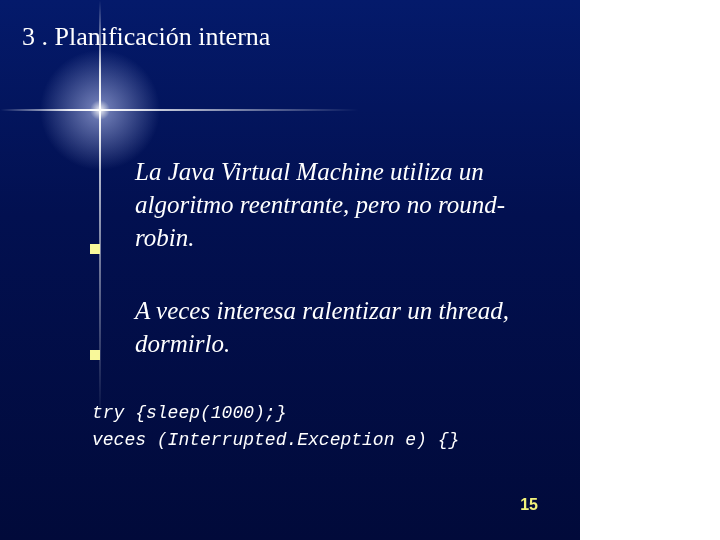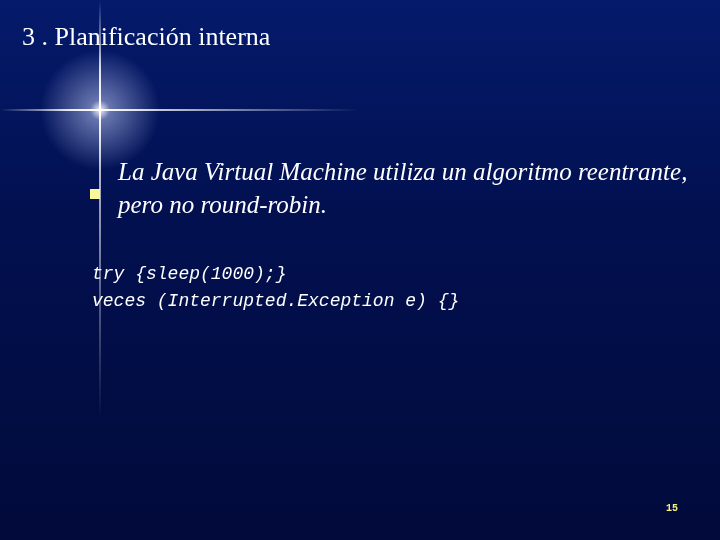--- a/index.html
+++ b/index.html
@@ -1,18 +1,18 @@
 <!DOCTYPE html>
 <html><head>
 <meta charset="utf-8">
 <style>
   * { margin: 0; padding: 0; box-sizing: border-box; }
   html, body { width: 720px; height: 540px; overflow: hidden; }
   .slide {
-    width: 720px;
+    width: 580px;
     height: 540px;
     background:
       radial-gradient(circle at 100px 110px, rgba(255,255,255,0.95) 0px, rgba(200,210,255,0.5) 10px, rgba(0,0,120,0) 60px),
       linear-gradient(to bottom, #041a6b 0%, #021050 40%, #010a3a 100%);
     position: relative;
     font-family: "Times New Roman", Times, serif;
     color: #fff;
   }
   .flare-h {
     position: absolute;
@@ -44,22 +44,23 @@
     font-weight: 400;
   }
   .body {
     position: absolute;
     top: 155px;
     left: 90px;
     right: 30px;
   }
   .item {
     display: flex;
-    align-items: center;
+    align-items: flex-end;
     margin-bottom: 40px;
+    gap: 17px;
   }
   .bullet {
     width: 10px; height: 10px;
     background: #f8f89a;
     margin-top: 11px;
     margin-right: 18px;
     flex: 0 0 10px;
   }
   .text {
     font-style: italic;
@@ -76,42 +77,46 @@
     font-style: italic;
     font-size: 18px;
     line-height: 1.5;
     color: #ffffff;
     white-space: pre;
   }
   .pagenum {
     position: absolute;
     right: 42px;
     bottom: 26px;
-    font-family: Liberation Mono, monospace;
-    font-size: 10px;
+    font-family: Liberation Sans, sans-serif;
+    font-size: 16px;
     font-weight: bold;
     color: #f2f27a;
   }
 </style>
 </head>
 <body>
 
 <div class="slide">
   <div class="flare-h"></div>
   <div class="flare-v"></div>
 
   <div class="title">3 . Planificación interna</div>
 
   <div class="body">
 
     <div class="item">
       <div class="bullet"></div>
       <div class="text">La Java Virtual Machine utiliza un algoritmo reentrante, pero no round-robin.</div>
     </div>
 
+    <div class="item">
+      <div class="bullet"></div>
+      <div class="text">A veces interesa ralentizar un thread, dormirlo.</div>
+    </div>
 
     <div class="code-block">
       <div class="code-line">try {sleep(1000);}</div>
       <div class="code-line">veces (Interrupted.Exception e) {}</div>
     </div>
 
   </div>
 
   <div class="pagenum">15</div>
 </div>

